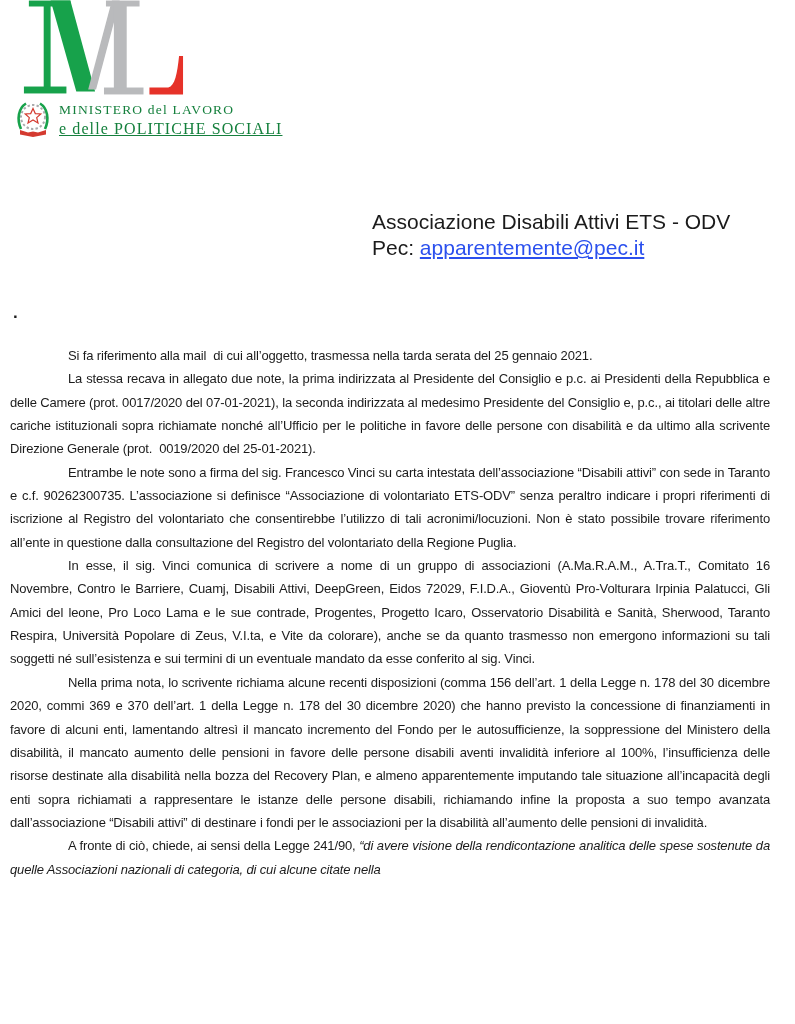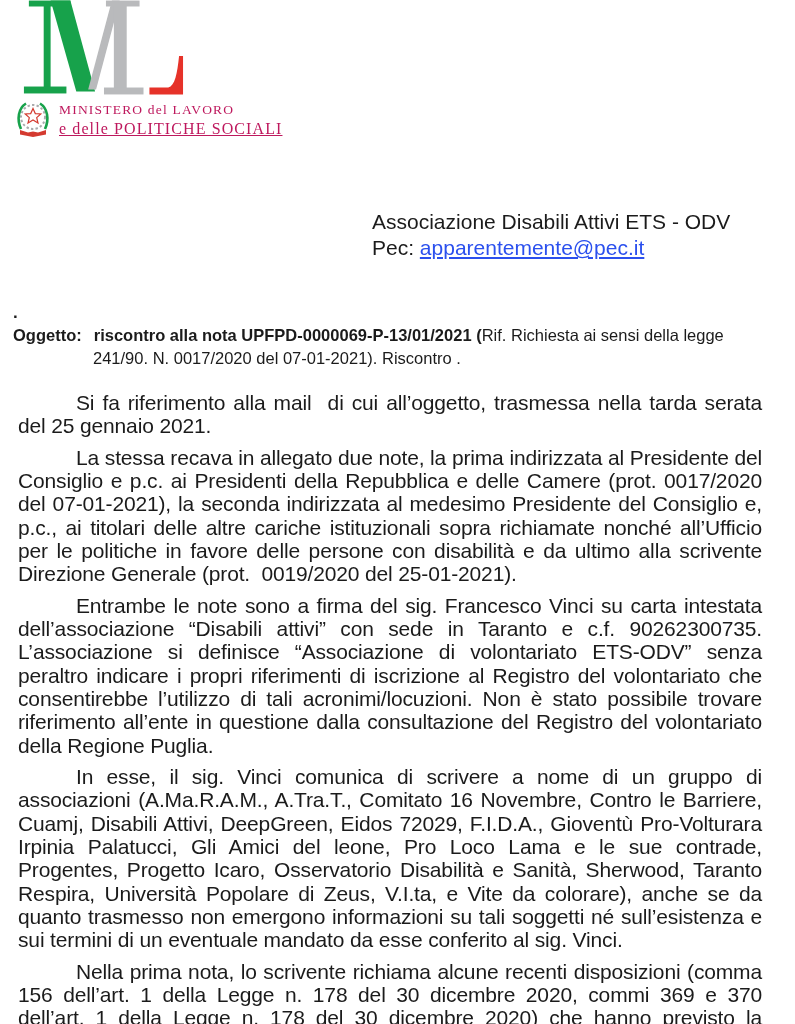--- a/index.html
+++ b/index.html
@@ -22,21 +22,21 @@
   }
   .emblem-row {
     display: flex;
     align-items: center;
     gap: 9px;
     margin-left: 6px;
     margin-top: 6px;
   }
   .ministry-name {
     font-family: "Liberation Serif", serif;
-    color: #be185d;
+    color: #15803d;
     line-height: 1.2;
   }
   .ministry-name .l1 { font-size: 13.5px; letter-spacing: 1.2px; }
   .ministry-name .l2 { font-size: 16px; letter-spacing: 1.1px; text-decoration: underline; }
   
   .recipient {
     margin-top: 70px;
     margin-left: 362px;
     font-size: 21px;
     line-height: 26px;
@@ -58,22 +58,22 @@
     line-height: 23.4px;
     padding-left: 80px;
     text-indent: -80px;
     text-align: left;
   }
   .subject .label { font-weight: 700; margin-right: 12px; }
   .subject .bold { font-weight: 700; }
   
   .body-text { margin-top: 20px; }
   .body-text p {
-    margin: 8px;
-    font-size: 21px;
+    margin: 0;
+    font-size: 13px;
     line-height: 23.35px;
     letter-spacing: -0.15px;
     text-align: justify;
     text-indent: 58px;
   }
   .italic { font-style: italic; }
 </style>
 </head>
 <body>
 
@@ -112,21 +112,20 @@
     </div>
   </div>
 
   <div class="recipient">
     <div>Associazione Disabili Attivi ETS - ODV</div>
     <div><span>Pec: </span><a href="#">apparentemente@pec.it</a></div>
   </div>
 
   <div class="stray-dot">.</div>
 
-  <p class="subject"><span class="label">Oggetto:</span><span class="bold">riscontro alla nota UPFPD-0000069-P-13/01/2021 (</span><span>Rif. Richiesta ai sensi della legge 241/90. N. 0017/2020 del 07-01-2021). Riscontro .</span></p>
 
   <div class="body-text">
     <p>Si fa riferimento alla mail&nbsp; di cui all’oggetto, trasmessa nella tarda serata del 25 gennaio 2021.</p>
     <p>La stessa recava in allegato due note, la prima indirizzata al Presidente del Consiglio e p.c. ai Presidenti della Repubblica e delle Camere (prot. 0017/2020 del 07-01-2021), la seconda indirizzata al medesimo Presidente del Consiglio e, p.c., ai titolari delle altre cariche istituzionali sopra richiamate nonché all’Ufficio per le politiche in favore delle persone con disabilità e da ultimo alla scrivente Direzione Generale (prot.&nbsp; 0019/2020 del 25-01-2021).</p>
     <p>Entrambe le note sono a firma del sig. Francesco Vinci su carta intestata dell’associazione “Disabili attivi” con sede in Taranto e c.f. 90262300735. L’associazione si definisce “Associazione di volontariato ETS-ODV” senza peraltro indicare i propri riferimenti di iscrizione al Registro del volontariato che consentirebbe l’utilizzo di tali acronimi/locuzioni. Non è stato possibile trovare riferimento all’ente in questione dalla consultazione del Registro del volontariato della Regione Puglia.</p>
     <p>In esse, il sig. Vinci comunica di scrivere a nome di un gruppo di associazioni (A.Ma.R.A.M., A.Tra.T., Comitato 16 Novembre, Contro le Barriere, Cuamj, Disabili Attivi, DeepGreen, Eidos 72029, F.I.D.A., Gioventù Pro-Volturara Irpinia Palatucci, Gli Amici del leone, Pro Loco Lama e le sue contrade, Progentes, Progetto Icaro, Osservatorio Disabilità e Sanità, Sherwood, Taranto Respira, Università Popolare di Zeus, V.I.ta, e Vite da colorare), anche se da quanto trasmesso non emergono informazioni su tali soggetti né sull’esistenza e sui termini di un eventuale mandato da esse conferito al sig. Vinci.</p>
     <p>Nella prima nota, lo scrivente richiama alcune recenti disposizioni (comma 156 dell’art. 1 della Legge n. 178 del 30 dicembre 2020, commi 369 e 370 dell’art. 1 della Legge n. 178 del 30 dicembre 2020) che hanno previsto la concessione di finanziamenti in favore di alcuni enti, lamentando altresì il mancato incremento del Fondo per le autosufficienze, la soppressione del Ministero della disabilità, il mancato aumento delle pensioni in favore delle persone disabili aventi invalidità inferiore al 100%, l’insufficienza delle risorse destinate alla disabilità nella bozza del Recovery Plan, e almeno apparentemente imputando tale situazione all’incapacità degli enti sopra richiamati a rappresentare le istanze delle persone disabili, richiamando infine la proposta a suo tempo avanzata dall’associazione “Disabili attivi” di destinare i fondi per le associazioni per la disabilità all’aumento delle pensioni di invalidità.</p>
     <p><span>A fronte di ciò, chiede, ai sensi della Legge 241/90, </span><span class="italic">“di avere visione della rendicontazione analitica delle spese sostenute da quelle Associazioni nazionali di categoria, di cui alcune citate nella</span></p>
   </div>
 

